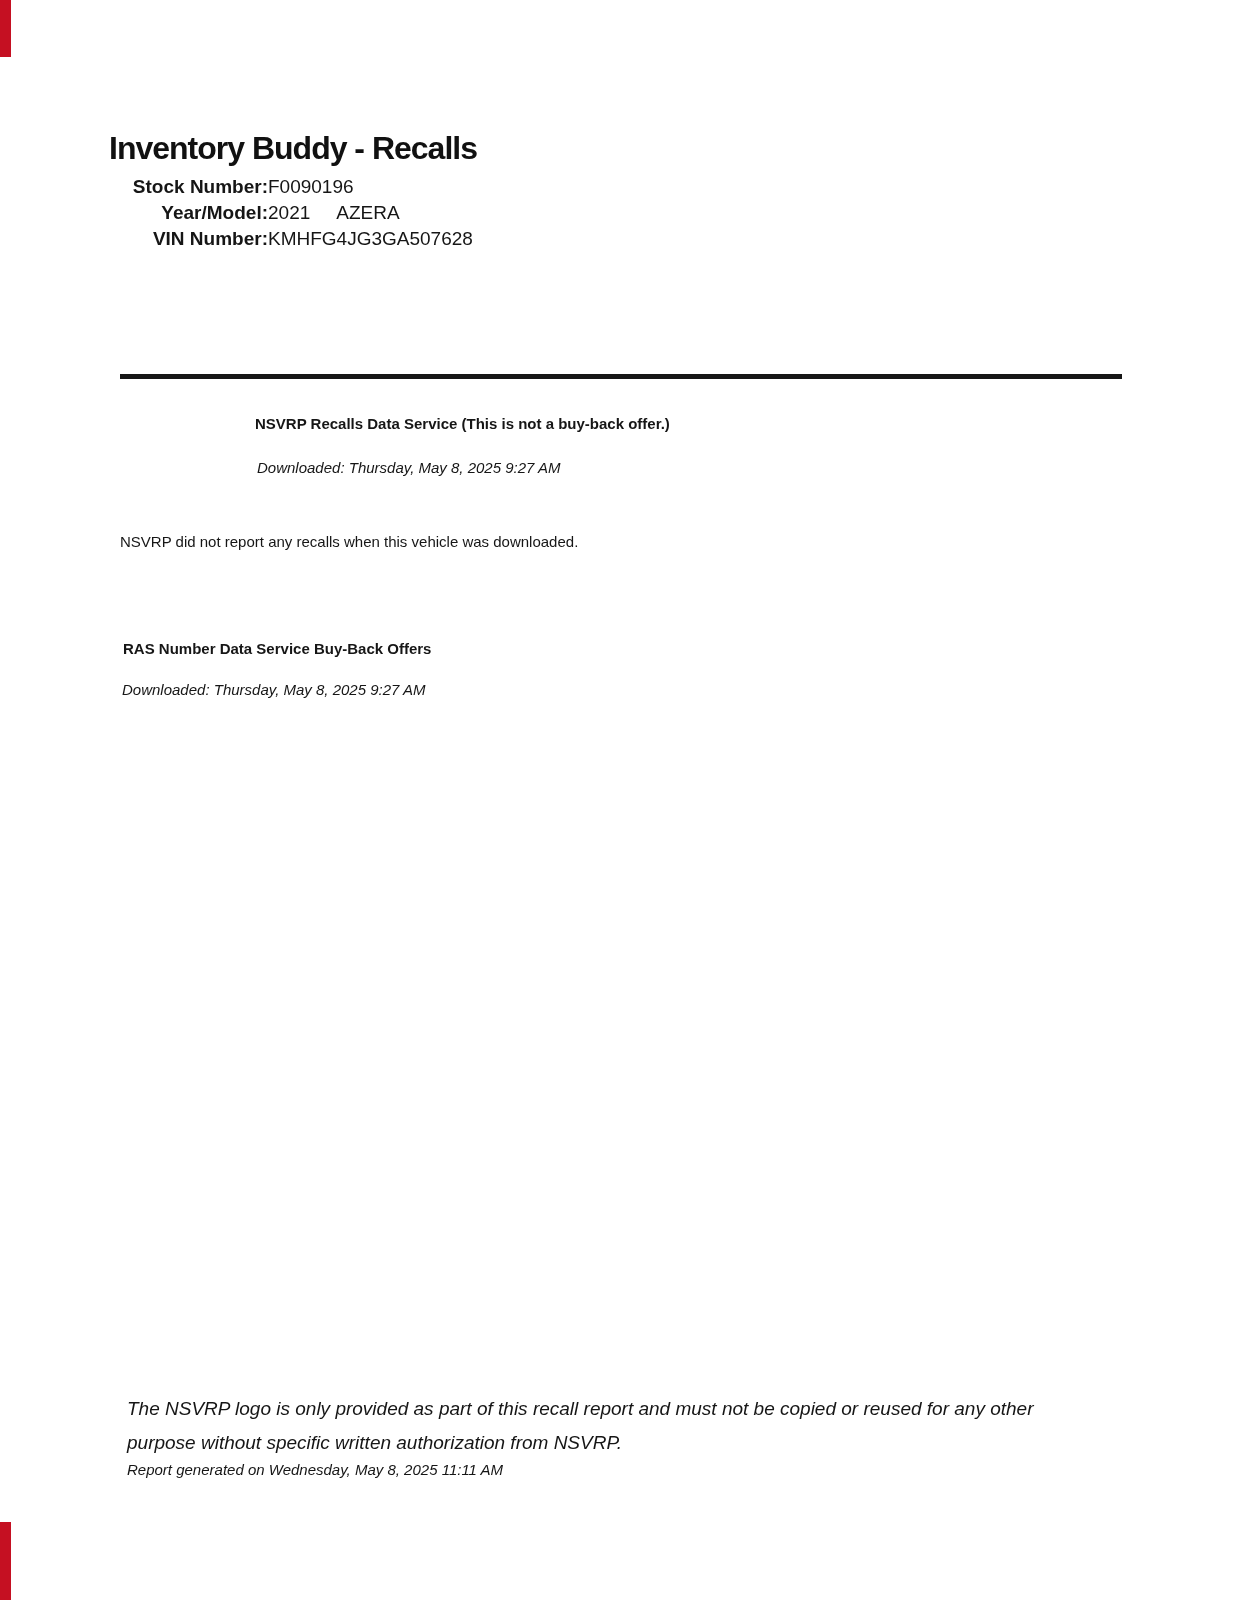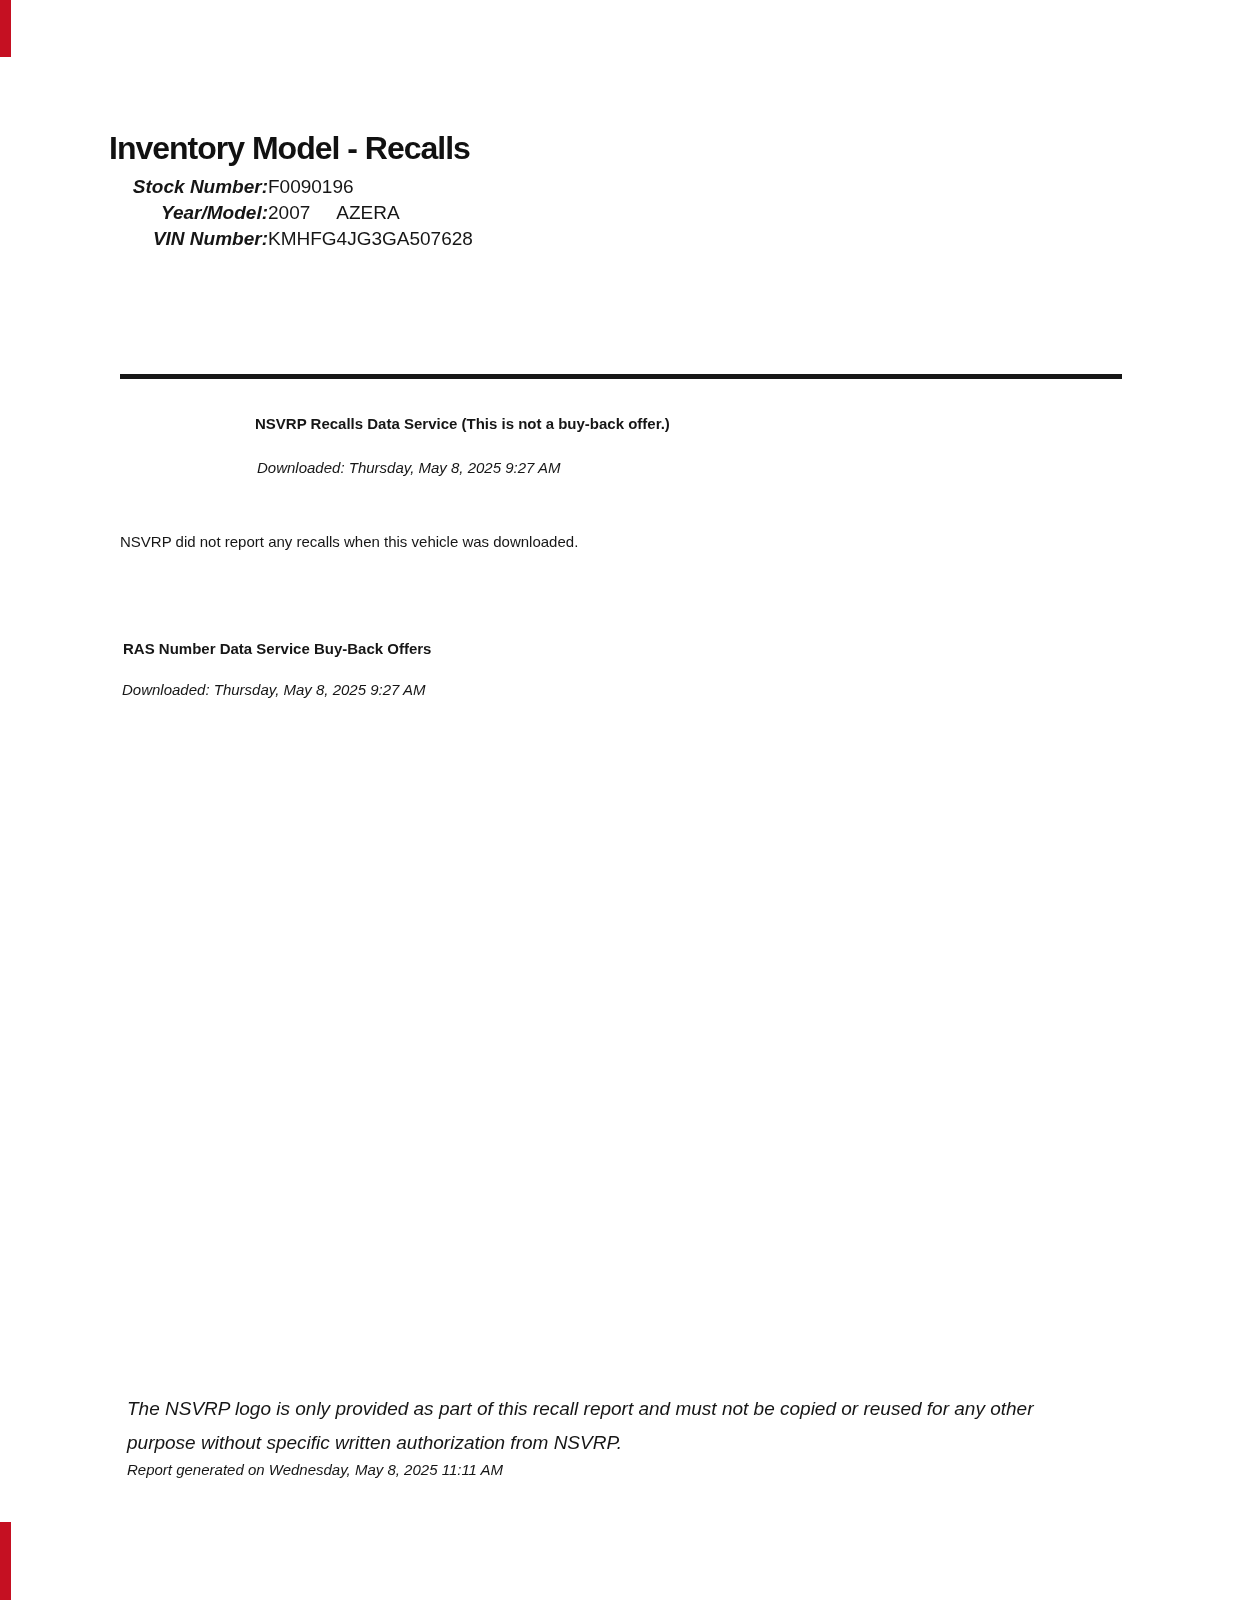--- a/index.html
+++ b/index.html
@@ -51,21 +51,20 @@
     display: flex;
     align-items: baseline;
     margin-bottom: 6px;
     line-height: 20px;
   }
   .meta-label {
     width: 148px;
     text-align: right;
     font-weight: 700;
     white-space: nowrap;
-    font-style: italic;
   }
   .meta-value {
     white-space: nowrap;
   }
   .meta-value2 {
     margin-left: 26px;
     white-space: nowrap;
   }
 
   
@@ -110,30 +109,30 @@
   .footer-generated { left: 127px; top: 1458px; }
 </style>
 </head>
 <body>
 
 <div class="page">
 
   <div class="edge-artifact top"></div>
   <div class="edge-artifact bottom"></div>
 
-  <h1 class="doc-title">Inventory Model - Recalls</h1>
+  <h1 class="doc-title">Inventory Buddy - Recalls</h1>
 
   <div class="meta">
     <div class="meta-row">
       <span class="meta-label">Stock Number:</span>
       <span class="meta-value">F0090196</span>
     </div>
     <div class="meta-row">
       <span class="meta-label">Year/Model:</span>
-      <span class="meta-value">2007</span>
+      <span class="meta-value">2021</span>
       <span class="meta-value2">AZERA</span>
     </div>
     <div class="meta-row">
       <span class="meta-label">VIN Number:</span>
       <span class="meta-value">KMHFG4JG3GA507628</span>
     </div>
   </div>
 
   <div class="divider"></div>
 

